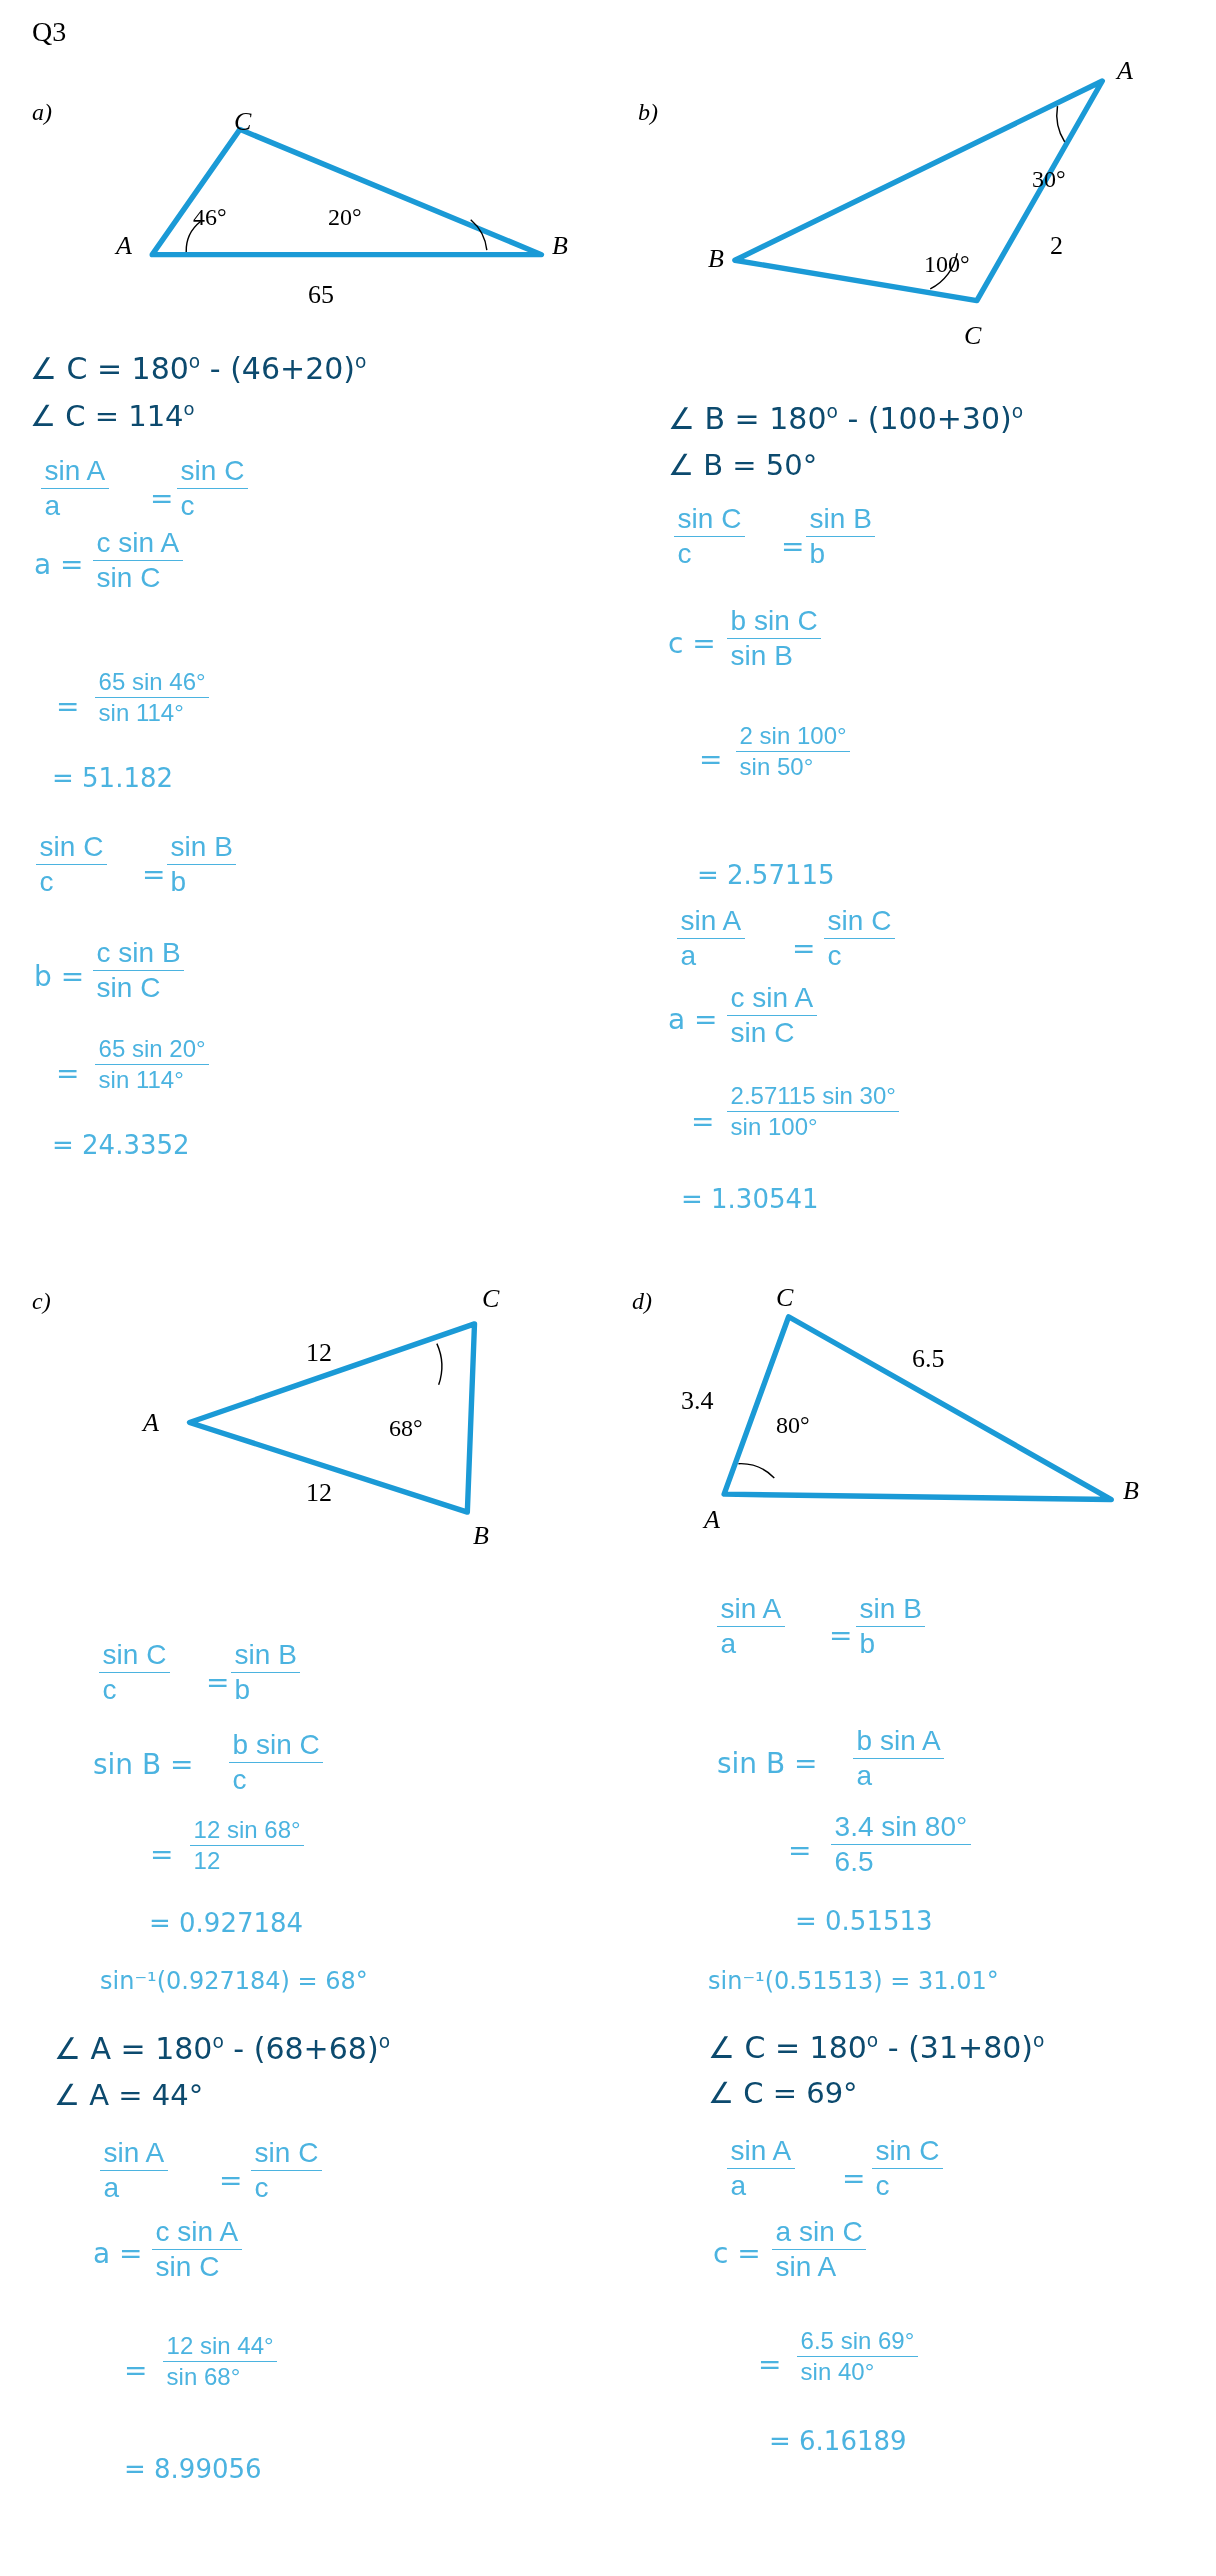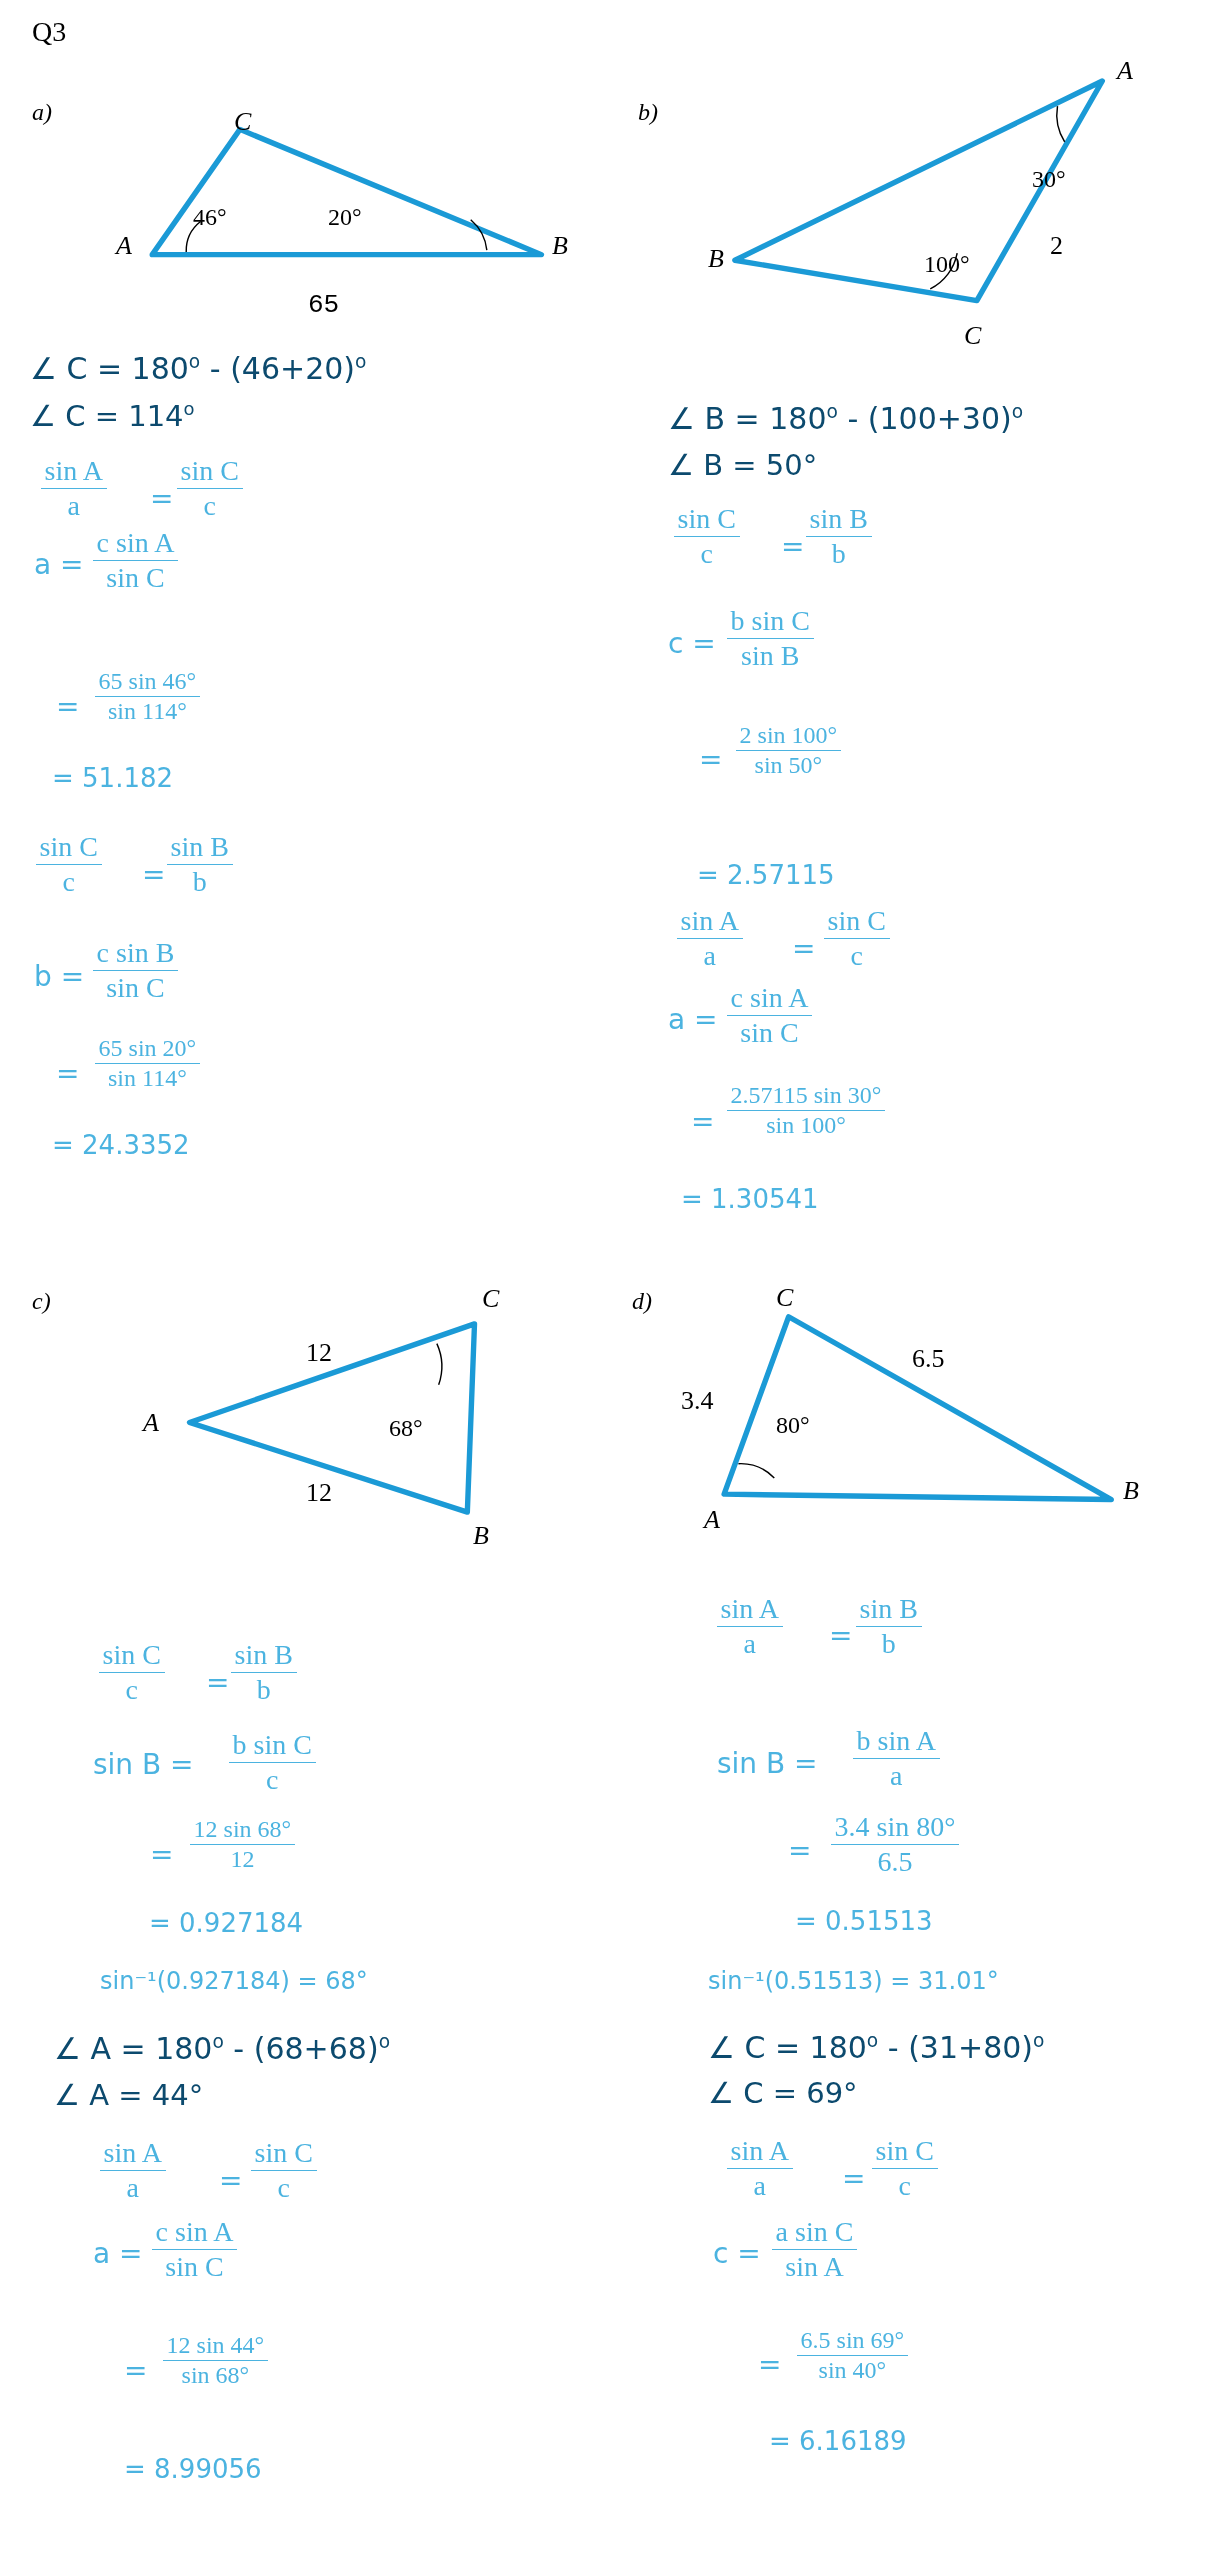--- a/index.html
+++ b/index.html
@@ -68,23 +68,22 @@
     font-family: "DejaVu Sans", sans-serif;
   }
   .blue {
     color: #0c4a6e;
   }
   .lblue {
     color: #4bb3e0;
   }
   .frac {
     position: absolute;
-    font-family: Liberation Serif, serif;
+    font-family: Liberation Sans, sans-serif;
     color: #4bb3e0;
-    text-align: center;
   }
   .frac .num {
     display: block;
     padding: 0 3.6px;
   }
   .frac .bar {
     display: block;
     border-top: 1.8px solid #4bb3e0;
     margin: 0.9px 0 0.9px 0;
   }
@@ -109,21 +108,21 @@
   <svg class="tri-svg" style="left:125px; top:107px;" width="466" height="170" viewBox="0 0 520 190">
     <polygon points="30,165 128,25 465,165" fill="none" stroke="#1b9ad6" stroke-width="6" stroke-linejoin="round"></polygon>
     <path d="M 68,162 A 42,42 0 0 1 84,128" fill="none" stroke="#000" stroke-width="1.6"></path>
     <path d="M 404,160 A 52,52 0 0 0 386,126" fill="none" stroke="#000" stroke-width="1.6"></path>
   </svg>
   <div class="vlabel" style="left:234px; top:107px;">C</div>
   <div class="vlabel" style="left:116px; top:231px;">A</div>
   <div class="vlabel" style="left:552px; top:231px;">B</div>
   <div class="anglabel" style="left:193px; top:204px;">46°</div>
   <div class="anglabel" style="left:328px; top:204px;">20°</div>
-  <div class="slabel" style="left:308px; top:290px;font-family:Liberation Mono, monospace;">65</div>
+  <div class="slabel" style="left:308px; top:280px;">65</div>
 
   <div class="hw blue" style="left:30px; top:351px; font-size:30px;">
     <span>∠ C = 180</span><span class="sup">o</span><span> - (46+20)</span><span class="sup">o</span>
   </div>
   <div class="hw blue" style="left:30px; top:398px; font-size:29px;">
     <span>∠ C = 114</span><span class="sup">o</span>
   </div>
 
   <div class="frac" style="left:41px; top:455px; font-size:28px;">
     <span class="num">sin A</span>

